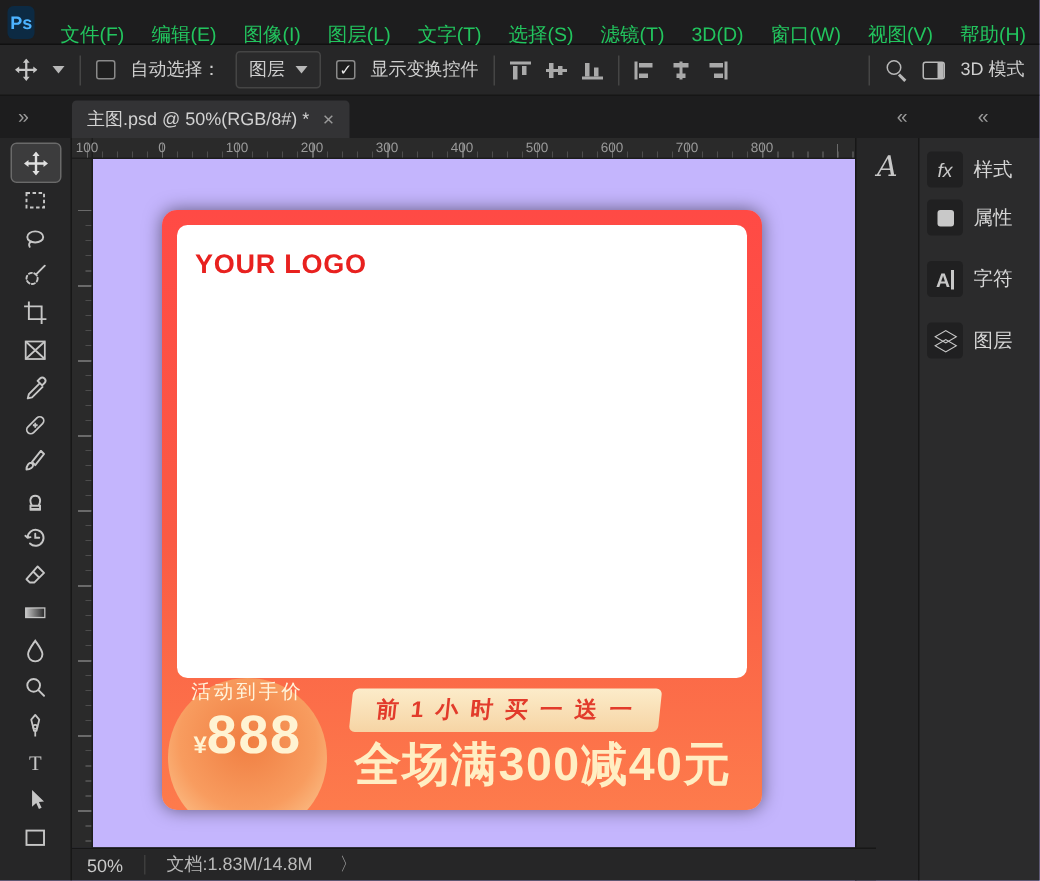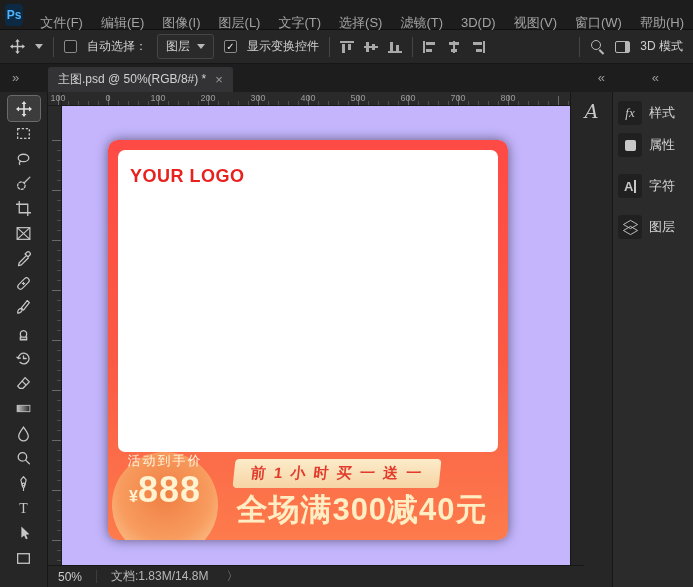--- a/index.html
+++ b/index.html
@@ -6,21 +6,21 @@
   html,body { width:693px; height:587px; }
   body { position:relative; background:#1e1e1f; overflow:hidden;
          font-family:"Liberation Sans", sans-serif; color:#d6d6d6; }
 
   
   .menubar { position:absolute; left:0; top:0; right:0; height:30px; background:#1d1d1e;
              border-bottom:1px solid #101010; display:flex; align-items:center; }
   .ps-badge { width:26px; height:22px; margin:0 8px 0 5px; background:#0c2a43; color:#4db3ff;
               font-weight:bold; font-size:12px; border-radius:4px; display:flex;
               align-items:center; justify-content:center; }
-  .menu-item { padding:0 9px; font-size:13px; color:#a3a3a3; line-height:30px; white-space:nowrap;margin-top:16px; }
+  .menu-item { padding:0 9px; font-size:13px; color:#22c55e; line-height:30px; white-space:nowrap;margin-top:16px; }
 
   
   .optionsbar { position:absolute; left:0; top:30px; right:0; height:34px; background:#262627;
                 border-bottom:1px solid #161616; display:flex; align-items:center;
                 padding:0 10px; gap:10px; font-size:12px; color:#cfcfcf; }
   .sep { width:1px; height:20px; background:#454545; flex:0 0 auto; }
   .caret { width:0; height:0; border-left:4px solid transparent; border-right:4px solid transparent;
            border-top:5px solid #b8b8b8; }
   .cb { width:13px; height:13px; border:1px solid #8a8a8a; background:#1f1f1f; border-radius:2px;
         display:flex; align-items:center; justify-content:center; font-size:10px; color:#efefef; }
@@ -107,21 +107,21 @@
               padding-top:5px; }
   .glyphA { width:30px; height:28px; display:flex; align-items:center; justify-content:center;
             font-family:"DejaVu Serif", serif; font-style:italic; font-size:19px; color:#c8c8c8; }
   .panel-col { position:absolute; right:0; top:92px; width:81px; bottom:0; background:#2b2b2c;
                border-left:1px solid #171717; padding-top:5px; }
   .prow { display:flex; align-items:center; gap:7px; height:32px; padding:0 5px;
           color:#d6d6d6; font-size:13px; }
   .prow.gap { margin-top:9px; }
   .pico { width:24px; height:24px; background:#202021; border-radius:3px; flex:0 0 auto;
           display:flex; align-items:center; justify-content:center; color:#c8c8c8; }
-  .fx-ic { font-family:Liberation Serif, serif; font-style:italic; font-size:13px; }
+  .fx-ic { font-family:Liberation Sans, sans-serif; font-style:italic; font-size:13px; }
   .sq-ic { width:11px; height:11px; background:#c8c8c8; border-radius:2px; }
   .char-ic { font-size:13px; font-weight:bold; display:flex; align-items:center; gap:1px; }
   .char-ic i { display:block; width:1.5px; height:13px; background:#c8c8c8; }
   .layers-ic { position:relative; width:18px; height:17px; }
   .layers-ic::before, .layers-ic::after { content:""; position:absolute; left:4px; width:9px; height:9px;
           border:1.4px solid #c8c8c8; transform:scaleY(.58) rotate(45deg); }
   .layers-ic::before { top:0; }
   .layers-ic::after  { top:6px; }
 
   
@@ -138,22 +138,22 @@
 <div class="menubar">
   <div class="ps-badge">Ps</div>
   <span class="menu-item">文件(F)</span>
   <span class="menu-item">编辑(E)</span>
   <span class="menu-item">图像(I)</span>
   <span class="menu-item">图层(L)</span>
   <span class="menu-item">文字(T)</span>
   <span class="menu-item">选择(S)</span>
   <span class="menu-item">滤镜(T)</span>
   <span class="menu-item">3D(D)</span>
+  <span class="menu-item">窗口(W)</span>
   <span class="menu-item">视图(V)</span>
-  <span class="menu-item">窗口(W)</span>
   <span class="menu-item">帮助(H)</span>
 </div>
 
 <div class="optionsbar">
   <svg width="15" height="15" viewBox="0 0 16 16">
     <path fill="#c6c6c6" d="M8 0 L5.6 3 H7.2 V7.2 H3 V5.6 L0 8 L3 10.4 V8.8 H7.2 V13 H5.6 L8 16 L10.4 13 H8.8 V8.8 H13 V10.4 L16 8 L13 5.6 V7.2 H8.8 V3 H10.4 Z"></path>
   </svg>
   <span class="caret"></span>
   <span class="sep"></span>
   <span class="cb"></span>

